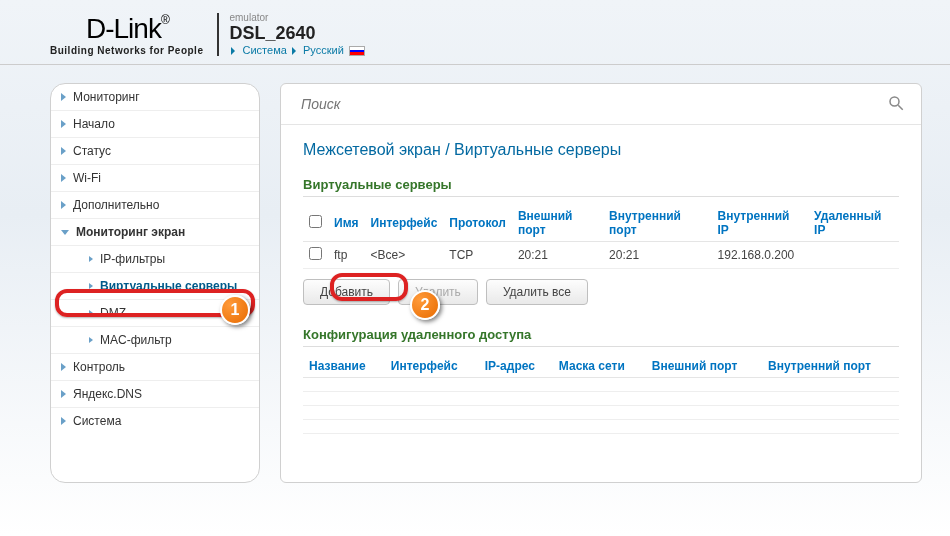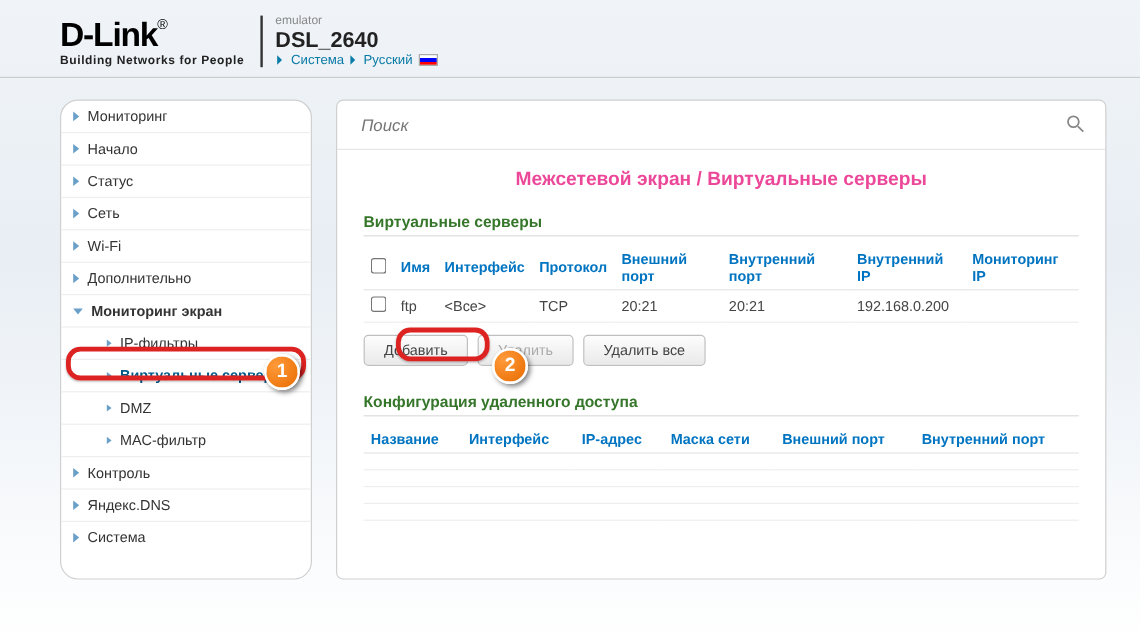--- a/index.html
+++ b/index.html
@@ -20,23 +20,24 @@
 }
 .logo-box {
   display: flex;
   flex-direction: column;
   border-right: 2px solid #333;
   padding-right: 14px;
   margin-right: 10px;
 }
 .logo-text {
   font-size: 28px;
-  font-weight: 700;
+  font-weight: 400;
   letter-spacing: -1px;
   color: #000;
+  margin-left: 36px;
 }
 .logo-reg { font-size: 12px; vertical-align: top; }
 .logo-tag {
   font-size: 10px;
   font-weight: bold;
   color: #222;
   letter-spacing: 0.5px;
 }
 .hdr-right { display: flex; flex-direction: column; }
 .emulator { font-size: 10px; color: #888; }
@@ -116,24 +117,23 @@
 }
 .search-icon {
   position:absolute;
   right:16px; top:10px;
   width:18px; height:18px;
   color:#888;
 }
 .content { padding: 16px 22px; }
 .page-title {
   font-size:16px;
-  font-weight:bold;
-  color:#ec4899;
+  font-weight:normal;
+  color:#0369a1;
   margin-bottom:18px;
-  text-align:center;
 }
 .section-title {
   font-size:13px;
   font-weight:bold;
   color:#35762a;
   padding-bottom:4px;
   border-bottom:1px solid #ddd;
   margin-bottom:8px;
 }
 table.vs {
@@ -229,24 +229,20 @@
     <div class="side-item">
         <span class="arr"></span>
         <span>Начало</span>
       </div>
     <div class="side-item">
         <span class="arr"></span>
         <span>Статус</span>
       </div>
     <div class="side-item">
         <span class="arr"></span>
-        <span>Сеть</span>
-      </div>
-    <div class="side-item">
-        <span class="arr"></span>
         <span>Wi-Fi</span>
       </div>
     <div class="side-item">
         <span class="arr"></span>
         <span>Дополнительно</span>
       </div>
     <div class="side-item expanded">
         <span class="arr"></span>
         <span>Мониторинг экран</span>
       </div>
@@ -295,21 +291,21 @@
       <table class="vs">
         <thead>
             <tr>
           <th style="width:22px"><input type="checkbox" style=""></th>
           <th>Имя</th>
           <th>Интерфейс</th>
           <th>Протокол</th>
           <th>Внешний порт</th>
           <th>Внутренний порт</th>
           <th>Внутренний IP</th>
-          <th>Мониторинг IP</th>
+          <th>Удаленный IP</th>
         </tr>
           </thead>
         <tbody>
           <tr>
             <td><input type="checkbox" style=""></td>
             <td>ftp</td>
             <td>&lt;Все&gt;</td>
             <td>TCP</td>
             <td>20:21</td>
             <td>20:21</td>

